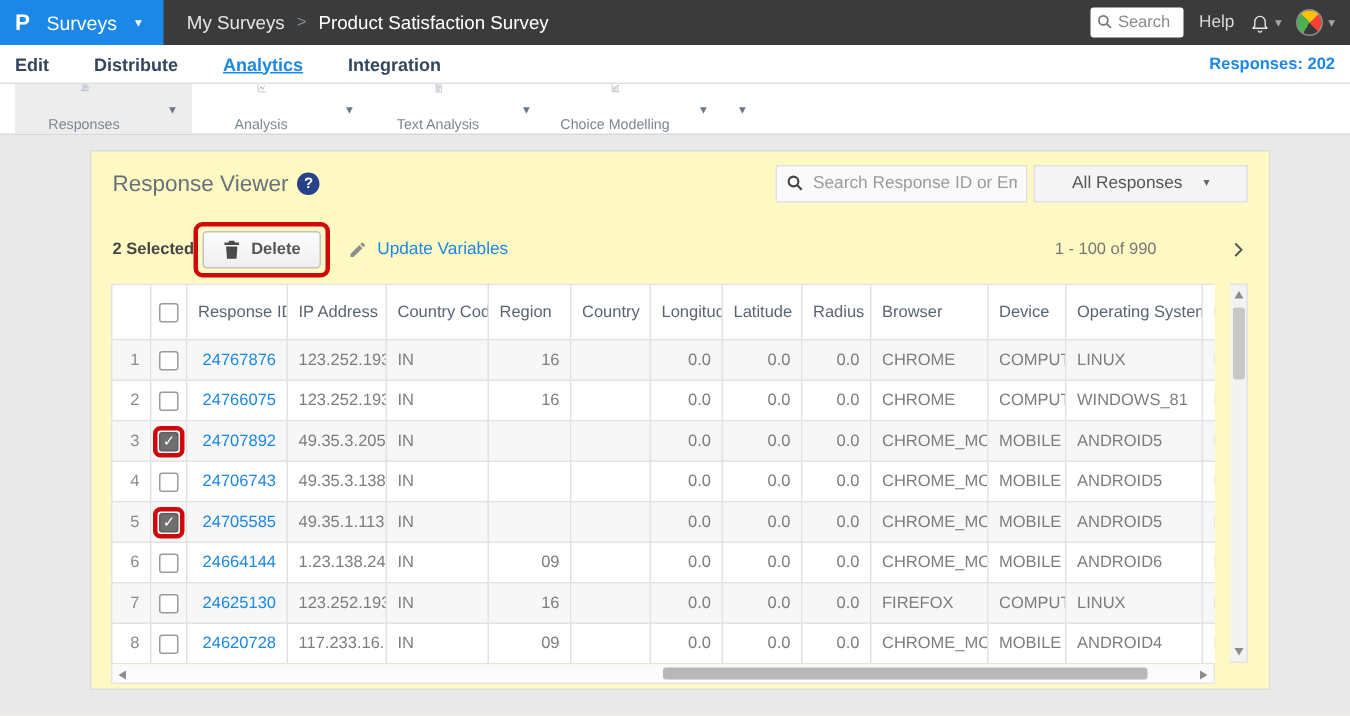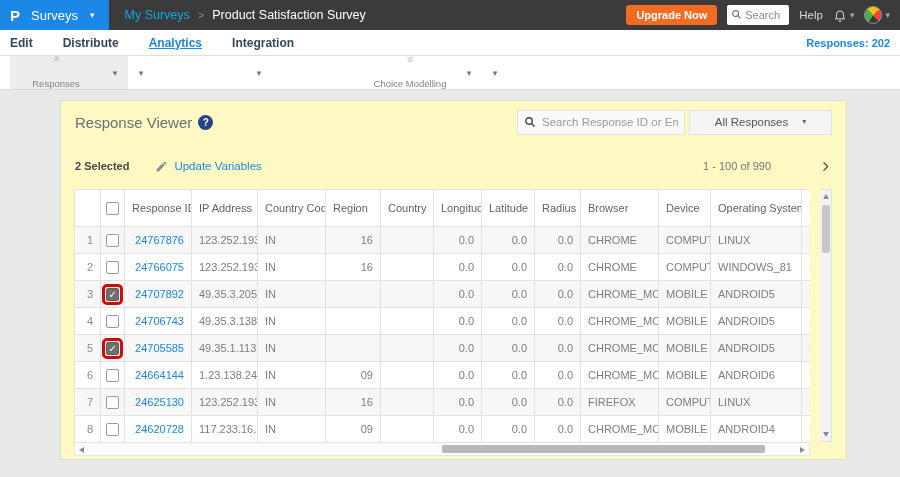--- a/index.html
+++ b/index.html
@@ -7,21 +7,21 @@
     font-family:"Liberation Sans", sans-serif; background:#e9e9e9; }
 
   
   .topbar { height:30px; background:#3b3b3b; display:flex; align-items:center; }
   .brand { height:30px; background:#1b87e6; display:flex; align-items:center;
     padding:0 14px 0 10px; gap:12px; color:#fff; cursor:pointer; }
   .logo { font-weight:bold; font-size:15px; letter-spacing:-1px; }
   .brand-label { font-size:13px; }
   .caret { font-size:9px; line-height:1; color:inherit; }
   .crumbs { display:flex; align-items:center; gap:8px; margin-left:16px; font-size:12.5px; }
-  .crumb-parent { color:#0ea5e9; cursor:pointer; }
+  .crumb-parent { color:#e5e5e5; cursor:pointer; }
   .crumb-sep { color:#7c8b97; font-size:11px; }
   .crumb-current { color:#fff; }
   .top-right { margin-left:auto; display:flex; align-items:center; gap:10px; padding-right:10px; }
   .upgrade { background:#f26b21; color:#fff; font-size:11px; font-weight:bold;
     border:none; border-radius:3px; padding:4px 10px; cursor:pointer; }
   .top-search { position:relative; }
   .top-search input { width:62px; height:20px; border:none; border-radius:2px;
     font-size:11px; padding:0 4px 0 18px; color:#444; outline:none;
     font-family:"Liberation Sans", sans-serif; }
   .top-search input::placeholder { color:#8a8a8a; }
@@ -67,21 +67,21 @@
     font-size:11.5px; padding:0 6px 0 24px; color:#555; outline:none;
     font-family:"Liberation Sans", sans-serif; }
   .rv-search input::placeholder { color:#9b9b9b; }
   .rv-search .mag { left:7px; top:6px; }
   .filter { width:143px; height:25px; background:#f4f4f4; border:1px solid #e1e1e1;
     display:flex; align-items:center; justify-content:center; gap:14px;
     font-size:11.5px; color:#555; cursor:pointer; }
   .filter .caret { color:#666; font-size:8px; }
 
   .action-row { height:46px; display:flex; align-items:center; padding:0 14px; }
-  .sel-count { font-size:11px; font-weight:bold; color:#454545; margin-right:14px; }
+  .sel-count { font-size:11px; font-weight:bold; color:#454545; margin-right:0; }
   .red-anno { border:3px solid #cf0a0a; border-radius:6px; padding:3px; display:inline-block; }
   .btn-delete { display:inline-flex; align-items:center; gap:7px; background:linear-gradient(#fdfdfd,#efefef);
     border:1px solid #c3c3c3; border-radius:3px; padding:5px 13px; font-size:11px; font-weight:bold;
     color:#555; cursor:pointer; font-family:"Liberation Sans", sans-serif; }
   .upd-vars { display:inline-flex; align-items:center; gap:6px; margin-left:12px; cursor:pointer; }
   .upd-vars span { font-size:11.5px; font-weight:normal; color:#1b87e6; }
   .pag { margin-left:auto; display:flex; align-items:center; }
   .pag-text { font-size:11px; color:#777; }
   .pag-next { margin-left:48px; cursor:pointer; display:flex; align-items:center; }
 
@@ -127,21 +127,20 @@
     <span class="logo">P</span>
     <span class="brand-label">Surveys</span>
     <span class="caret">▾</span>
   </div>
   <div class="crumbs">
     <span class="crumb-parent">My Surveys</span>
     <span class="crumb-sep">&gt;</span>
     <span class="crumb-current">Product Satisfaction Survey</span>
   </div>
   <div class="top-right">
-    <button class="upgrade">Upgrade Now</button>
     <div class="top-search">
       <svg class="mag" width="11" height="11" viewBox="0 0 24 24">
           <circle cx="10" cy="10" r="6.5" fill="none" stroke="#777" stroke-width="2.6"></circle>
           <path d="M15 15l6 6" stroke="#777" stroke-width="2.6"></path>
         </svg>
       <input placeholder="Search" style="">
     </div>
     <span class="help-label">Help</span>
     <span class="bell-wrap">
       <svg width="14" height="14" viewBox="0 0 24 24" fill="none" stroke="#e8e8e8" stroke-width="1.6" stroke-linejoin="round">
@@ -171,23 +170,40 @@
       <svg class="ticon" viewBox="0 0 24 22">
           <path d="M8 2h9l3 3v11H8z"></path>
           <path d="M11 6h6M11 9h6M11 12h4"></path>
           <path d="M2 16c2-2 5-2 7 0l3 2"></path>
         </svg>
       <span class="tool-label">Responses</span>
     </div>
     <div class="tool-caret">▾</div>
   </div>
   <div class="tool">
+    <div class="tool-main">
+      <svg class="ticon" viewBox="0 0 24 22">
+          <path d="M3 2v17h18"></path>
+          <path d="M5 14l5-6 4 4 6-8"></path>
+          <circle cx="10" cy="8" r="1"></circle>
+          <circle cx="14" cy="12" r="1"></circle>
+        </svg>
+      <span class="tool-label">Analysis</span>
+    </div>
     <div class="tool-caret">▾</div>
   </div>
   <div class="tool">
+    <div class="tool-main">
+      <svg class="ticon" viewBox="0 0 24 22">
+          <rect x="5" y="2" width="14" height="18" rx="1"></rect>
+          <path d="M8 6h8M8 9h8M8 12h4"></path>
+          <path d="M8 17v-2M11 17v-4M14 17v-3"></path>
+        </svg>
+      <span class="tool-label">Text Analysis</span>
+    </div>
     <div class="tool-caret">▾</div>
   </div>
   <div class="tool">
     <div class="tool-main">
       <svg class="ticon" viewBox="0 0 24 22">
           <path d="M3 2v17h18"></path>
           <path d="M7 19v-6M12 19v-9M17 19v-12"></path>
           <circle cx="7" cy="10" r="1.2"></circle>
           <circle cx="12" cy="7" r="1.2"></circle>
           <circle cx="17" cy="4" r="1.2"></circle>
@@ -217,20 +233,29 @@
         </div>
         <div class="filter">
           <span>All Responses</span>
           <span class="caret">▾</span>
         </div>
       </div>
     </div>
 
     <div class="action-row">
       <span class="sel-count">2 Selected</span>
+      <span class="red-anno">
+        <button class="btn-delete">
+          <svg width="11" height="13" viewBox="0 0 20 24" fill="#4a4a4a">
+              <path d="M7 1h6l1 2h5v3H1V3h5l1-2z"></path>
+              <path d="M3 8h14l-1.2 15H4.2L3 8z"></path>
+            </svg>
+          <span>Delete</span>
+        </button>
+      </span>
       <span class="upd-vars">
         <svg width="13" height="13" viewBox="0 0 24 24" fill="#8f8f8f">
             <path d="M3 17.2V21h3.8L17.8 10 14 6.2 3 17.2zM20.7 7.1c.4-.4.4-1 0-1.4l-2.4-2.4c-.4-.4-1-.4-1.4 0l-1.8 1.8 3.8 3.8 1.8-1.8z"></path>
           </svg>
         <span>Update Variables</span>
       </span>
       <div class="pag">
         <span class="pag-text">1 - 100 of 990</span>
         <span class="pag-next">
           <svg width="13" height="13" viewBox="0 0 24 24" fill="none" stroke="#555" stroke-width="2.4" stroke-linecap="round" stroke-linejoin="round">

